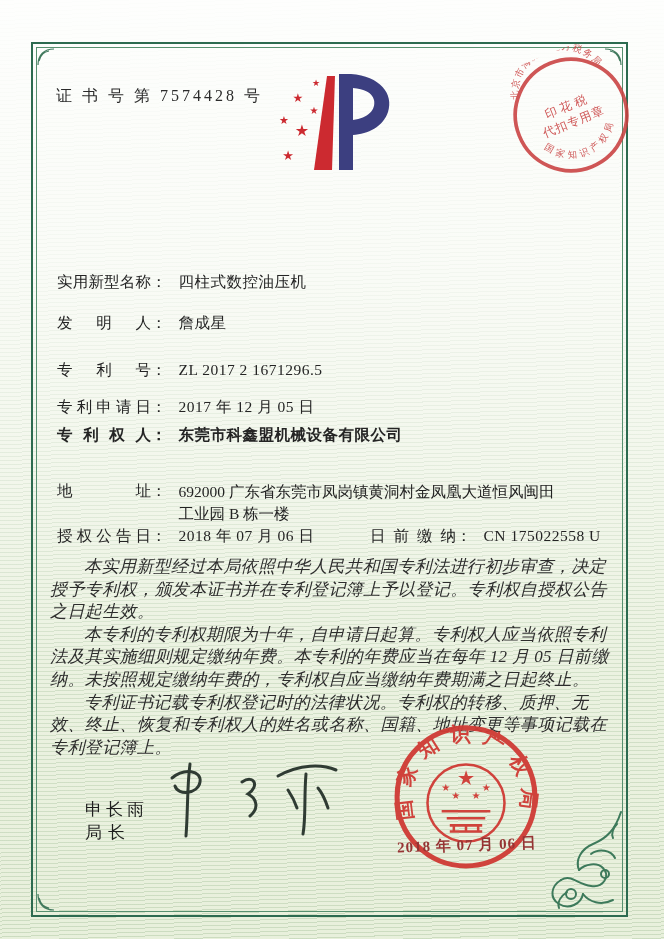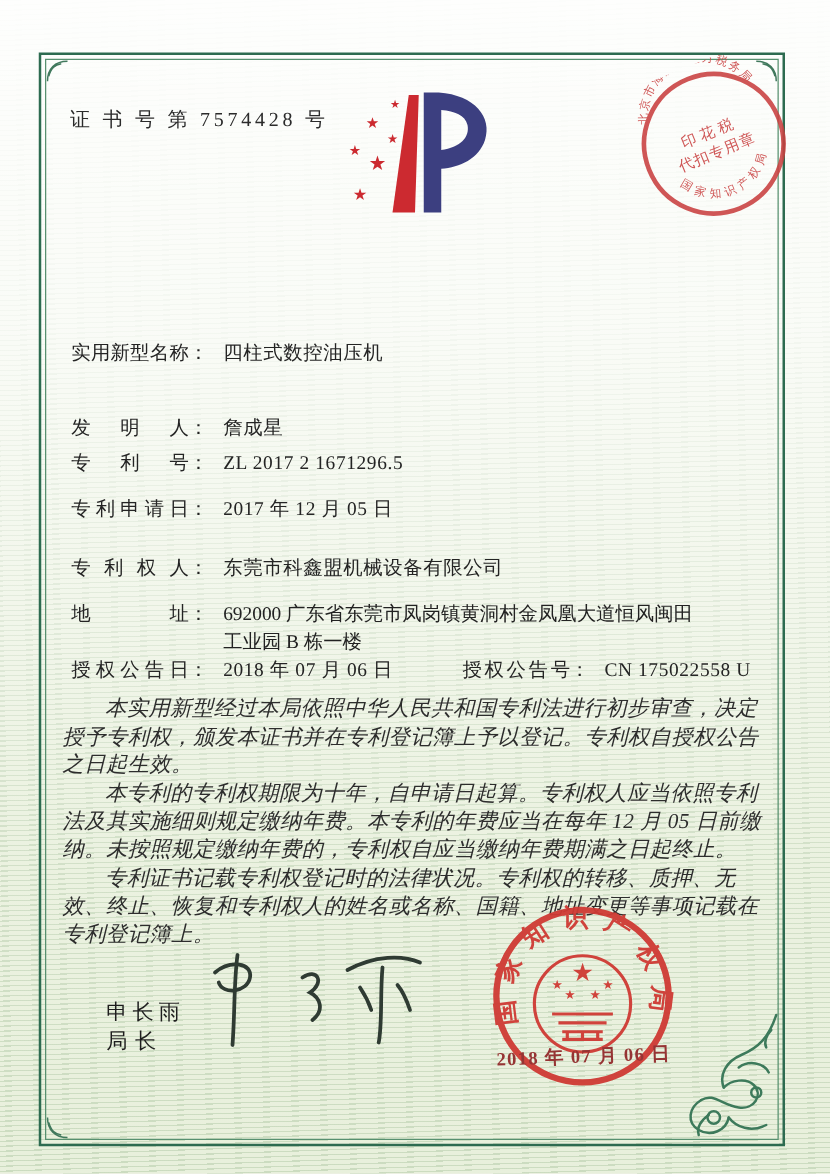--- a/index.html
+++ b/index.html
@@ -115,39 +115,39 @@
       <text x="30" y="68" font-size="16">★</text>
       <text x="16" y="92" font-size="13">★</text>
     </g>
   </svg>
 
 
   <div class="fields">
     <div class="frow" style="top:272px;">
       <span class="label">实用新型名称</span><span class="colon">：</span><span class="value">四柱式数控油压机</span>
     </div>
-    <div class="frow" style="top:332px;">
+    <div class="frow" style="top:313px;">
       <span class="label">发明人</span><span class="colon">：</span><span class="value">詹成星</span>
     </div>
     <div class="frow" style="top:360px;">
       <span class="label">专利号</span><span class="colon">：</span><span class="value">ZL 2017 2 1671296.5</span>
     </div>
     <div class="frow" style="top:397px;">
       <span class="label">专利申请日</span><span class="colon">：</span><span class="value">2017 年 12 月 05 日</span>
     </div>
-    <div class="frow" style="top:444px;">
+    <div class="frow" style="top:425px;font-weight:bold;">
       <span class="label">专利权人</span><span class="colon">：</span><span class="value">东莞市科鑫盟机械设备有限公司</span>
     </div>
     <div class="frow" style="top:481px;">
       <span class="label">地址</span><span class="colon">：</span><span class="addr-wrap"><span>692000 广东省东莞市凤岗镇黄洞村金凤凰大道恒风闽田</span><br><span>工业园 B 栋一楼</span></span>
     </div>
     <div class="frow" style="top:526px;">
       <span class="label">授权公告日</span><span class="colon">：</span><span class="value">2018 年 07 月 06 日</span>
       <span class="grant-no-group">
-        <span class="label">授权公告号</span><span class="colon">：</span><span class="value">CN 175022558 U</span>
+        <span class="label">日前缴纳</span><span class="colon">：</span><span class="value">CN 175022558 U</span>
       </span>
     </div>
   </div>
 
   <div class="paragraphs">
     <p>本实用新型经过本局依照中华人民共和国专利法进行初步审查，决定授予专利权，颁发本证书并在专利登记簿上予以登记。专利权自授权公告之日起生效。</p>
     <p>本专利的专利权期限为十年，自申请日起算。专利权人应当依照专利法及其实施细则规定缴纳年费。本专利的年费应当在每年 12 月 05 日前缴纳。未按照规定缴纳年费的，专利权自应当缴纳年费期满之日起终止。</p>
     <p>专利证书记载专利权登记时的法律状况。专利权的转移、质押、无效、终止、恢复和专利权人的姓名或名称、国籍、地址变更等事项记载在专利登记簿上。</p>
   </div>
 

